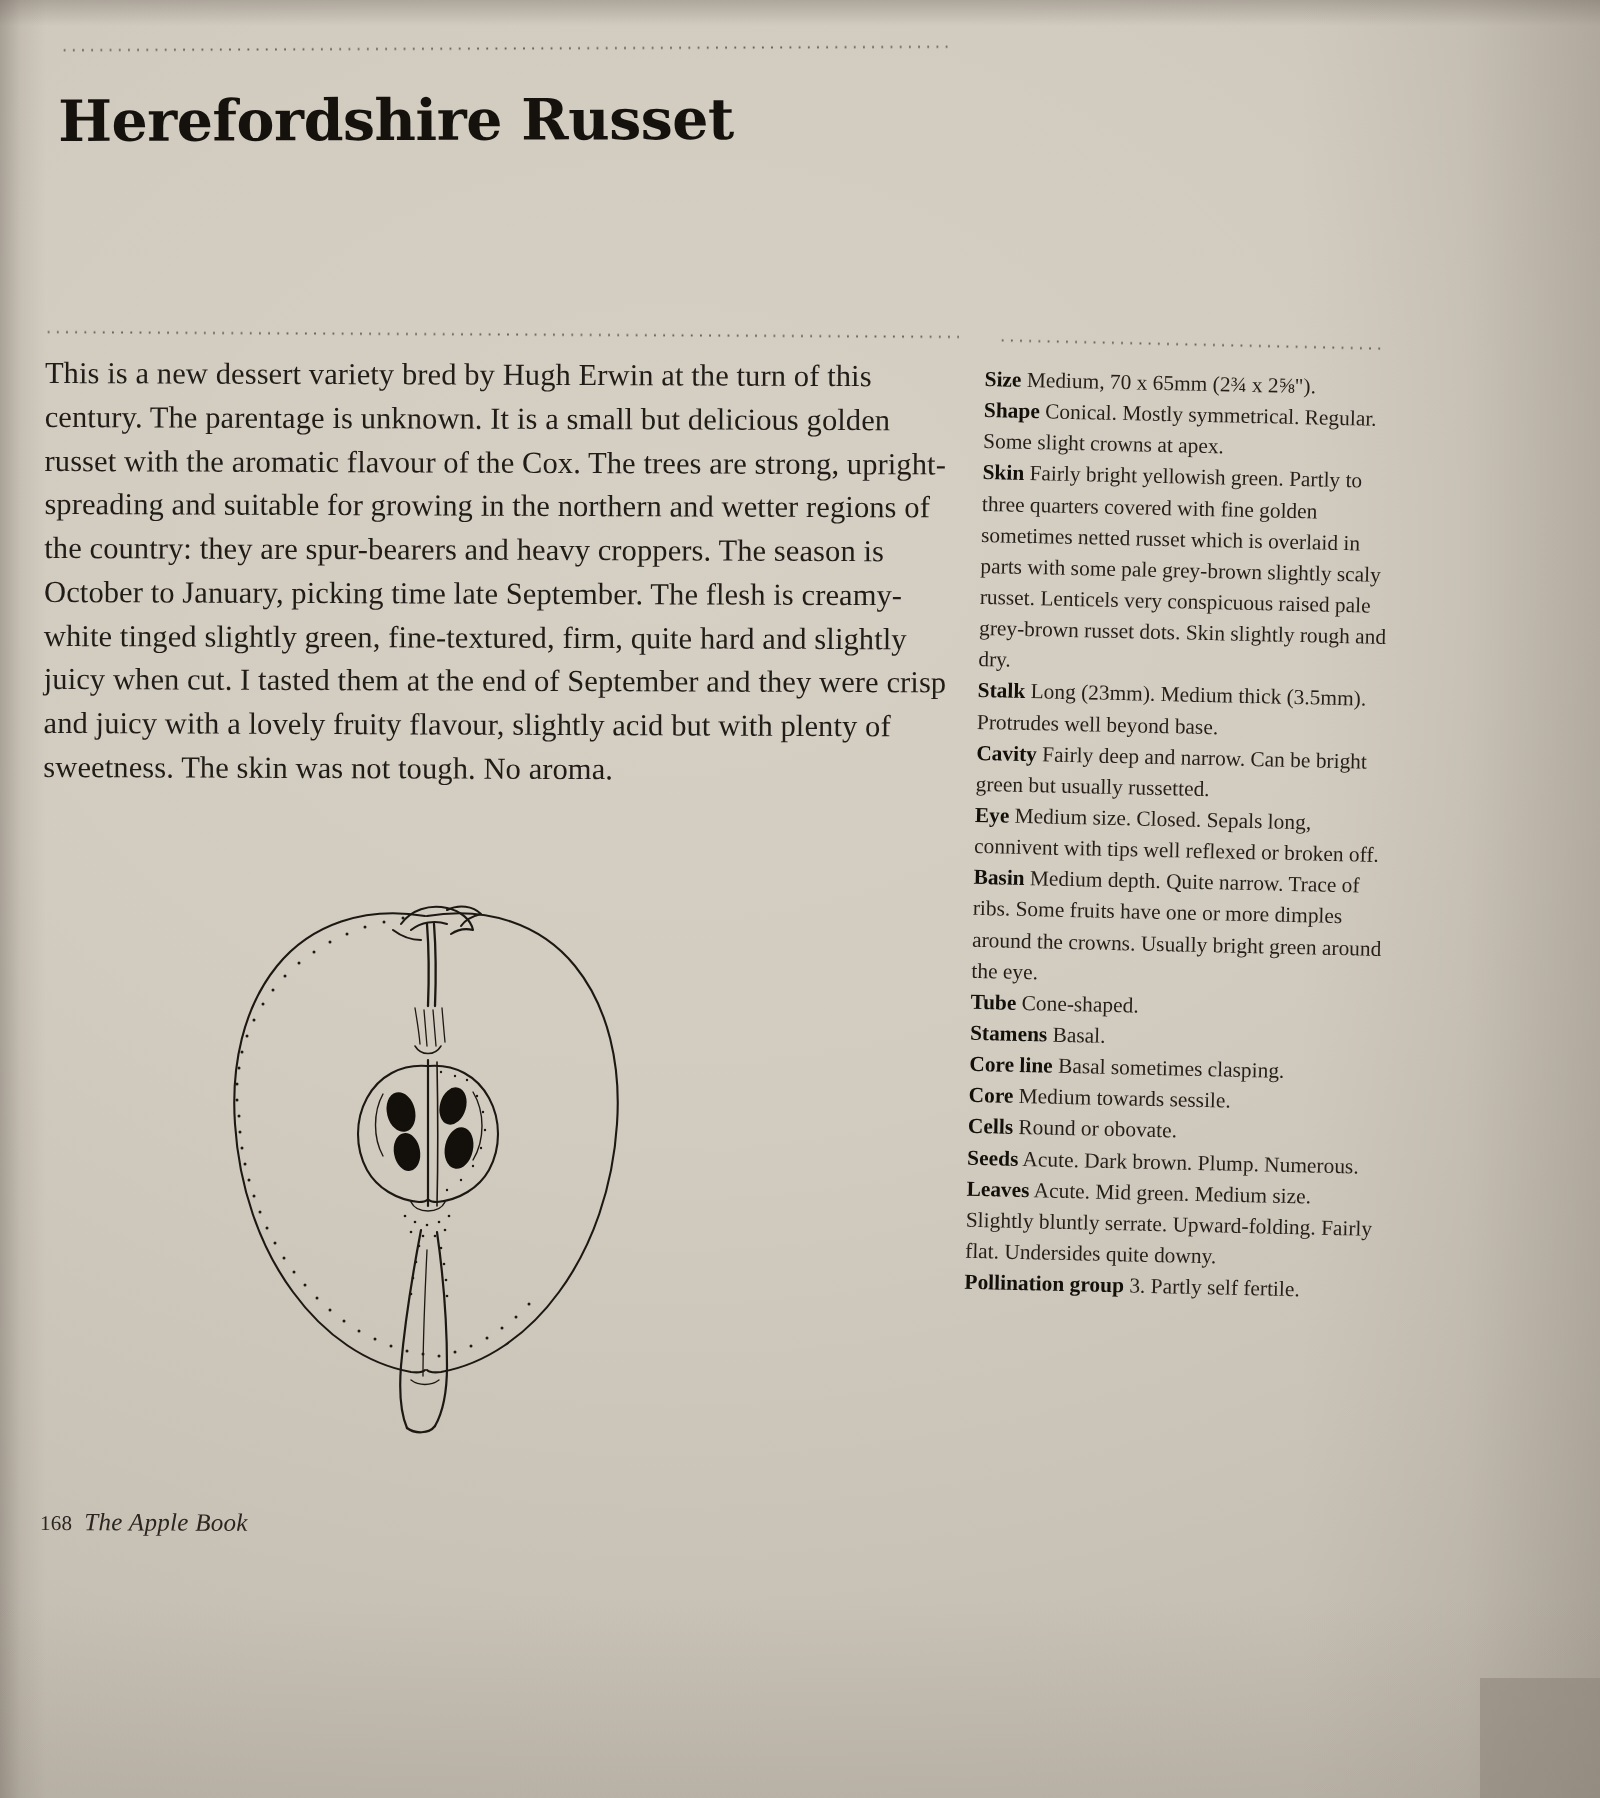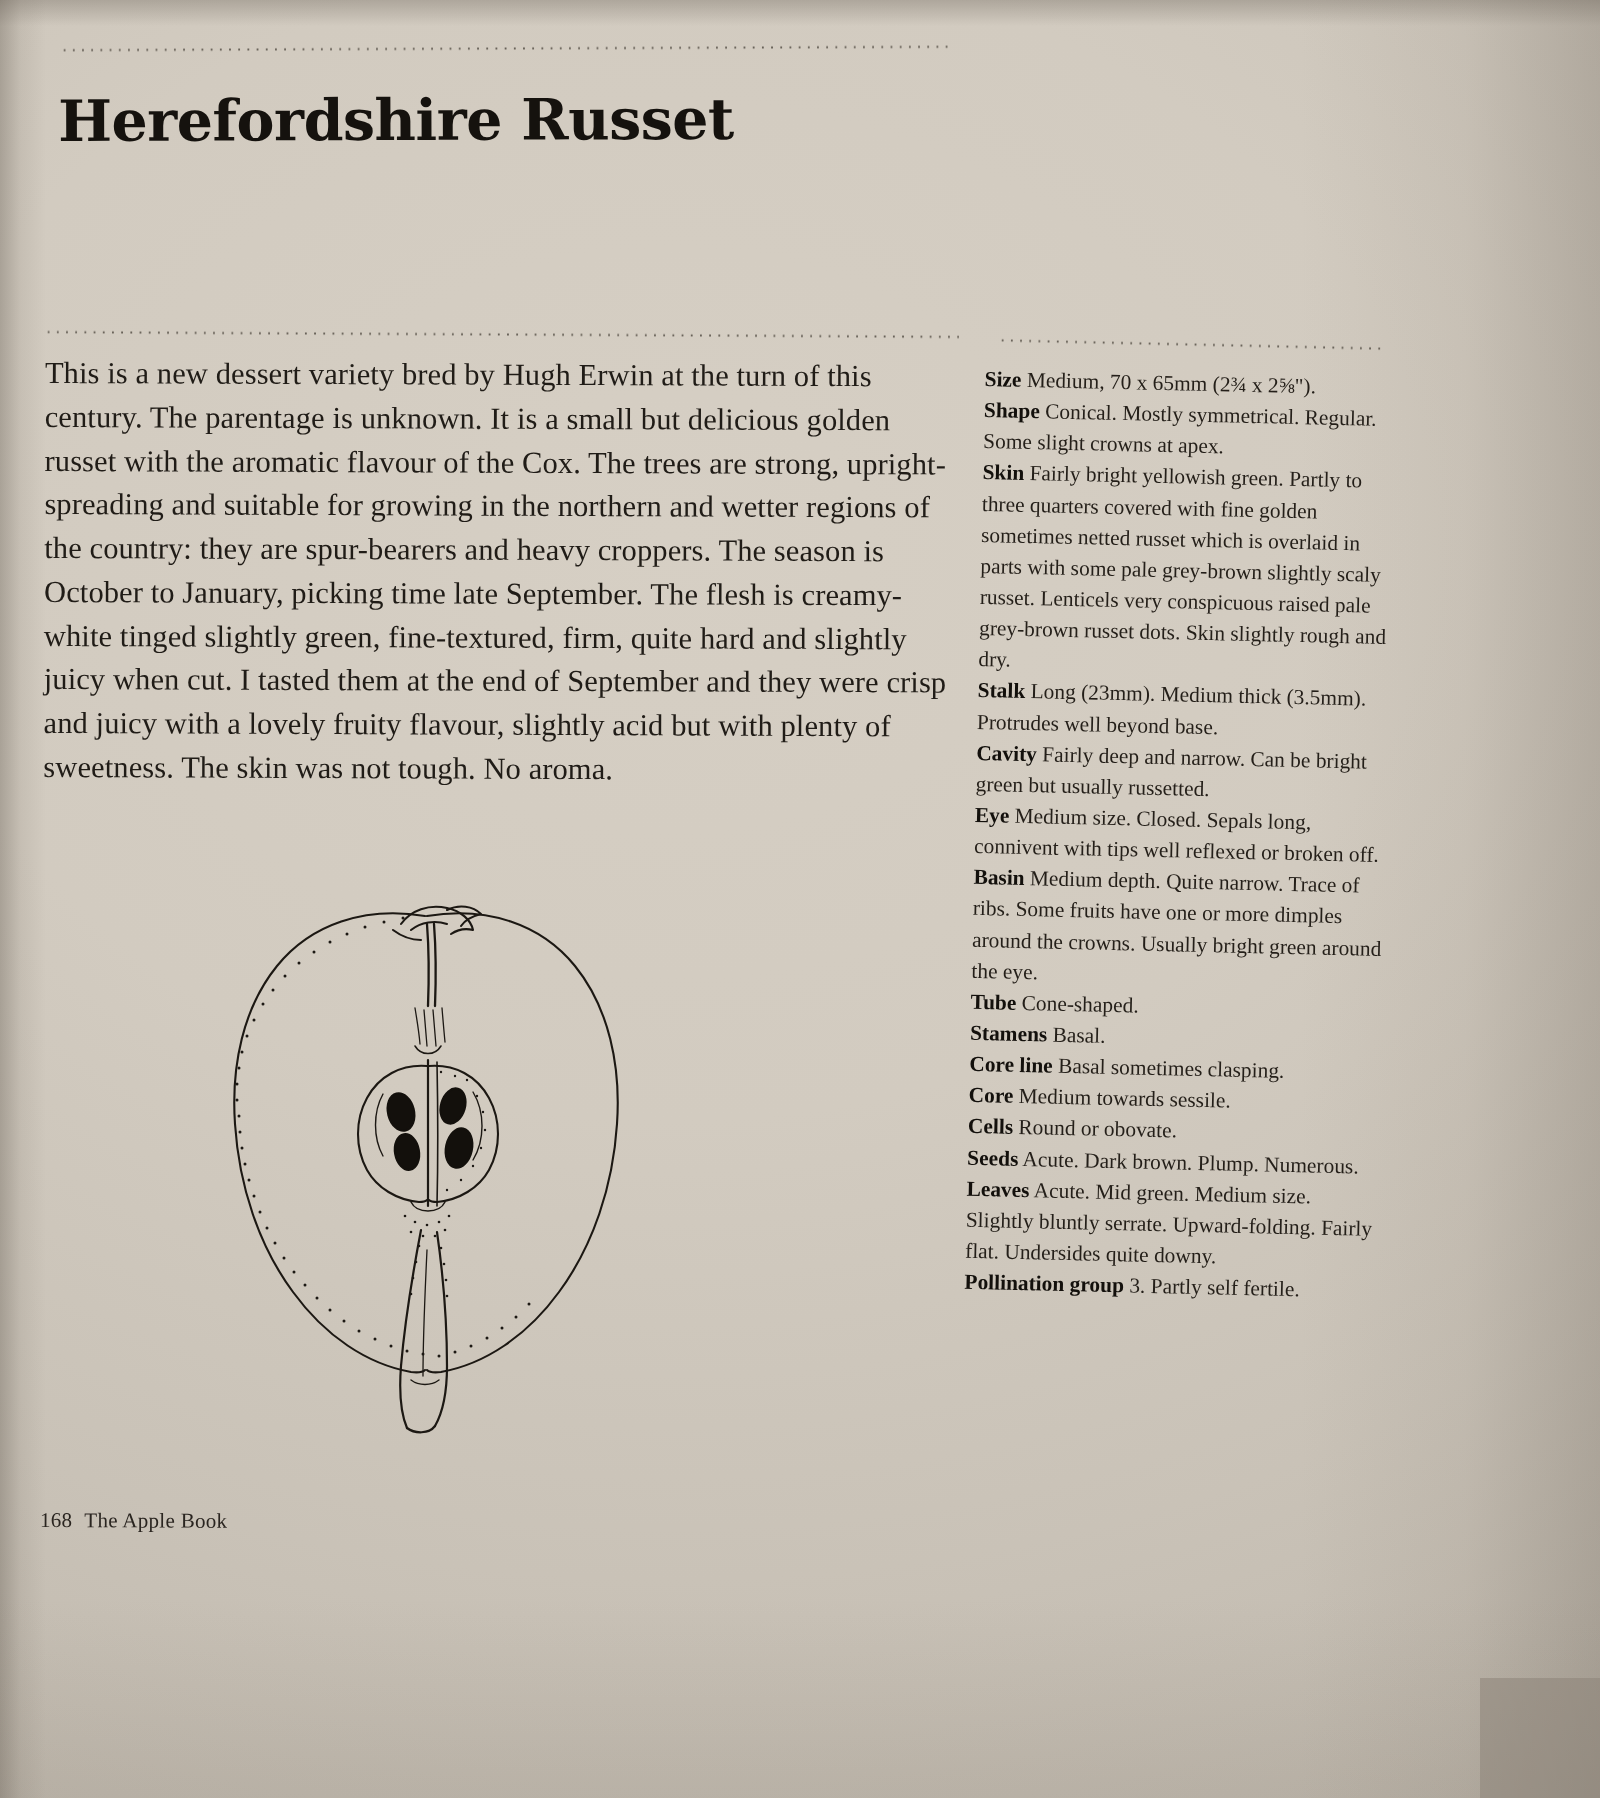--- a/index.html
+++ b/index.html
@@ -162,21 +162,22 @@
     transform: rotate(0.25deg);
     transform-origin: left top;
   }
   .footer .pageno {
     display: inline-block;
     margin-right: 12px;
     font-size: 21px;
   }
   .footer .bookname {
     display: inline-block;
-    font-size: 21px;
+    font-size: 25px;
+    font-style: italic;
   }
 
   
   .illustration {
     position: absolute;
     left: 215px;
     top: 880px;
     width: 420px;
     height: 560px;
   }

